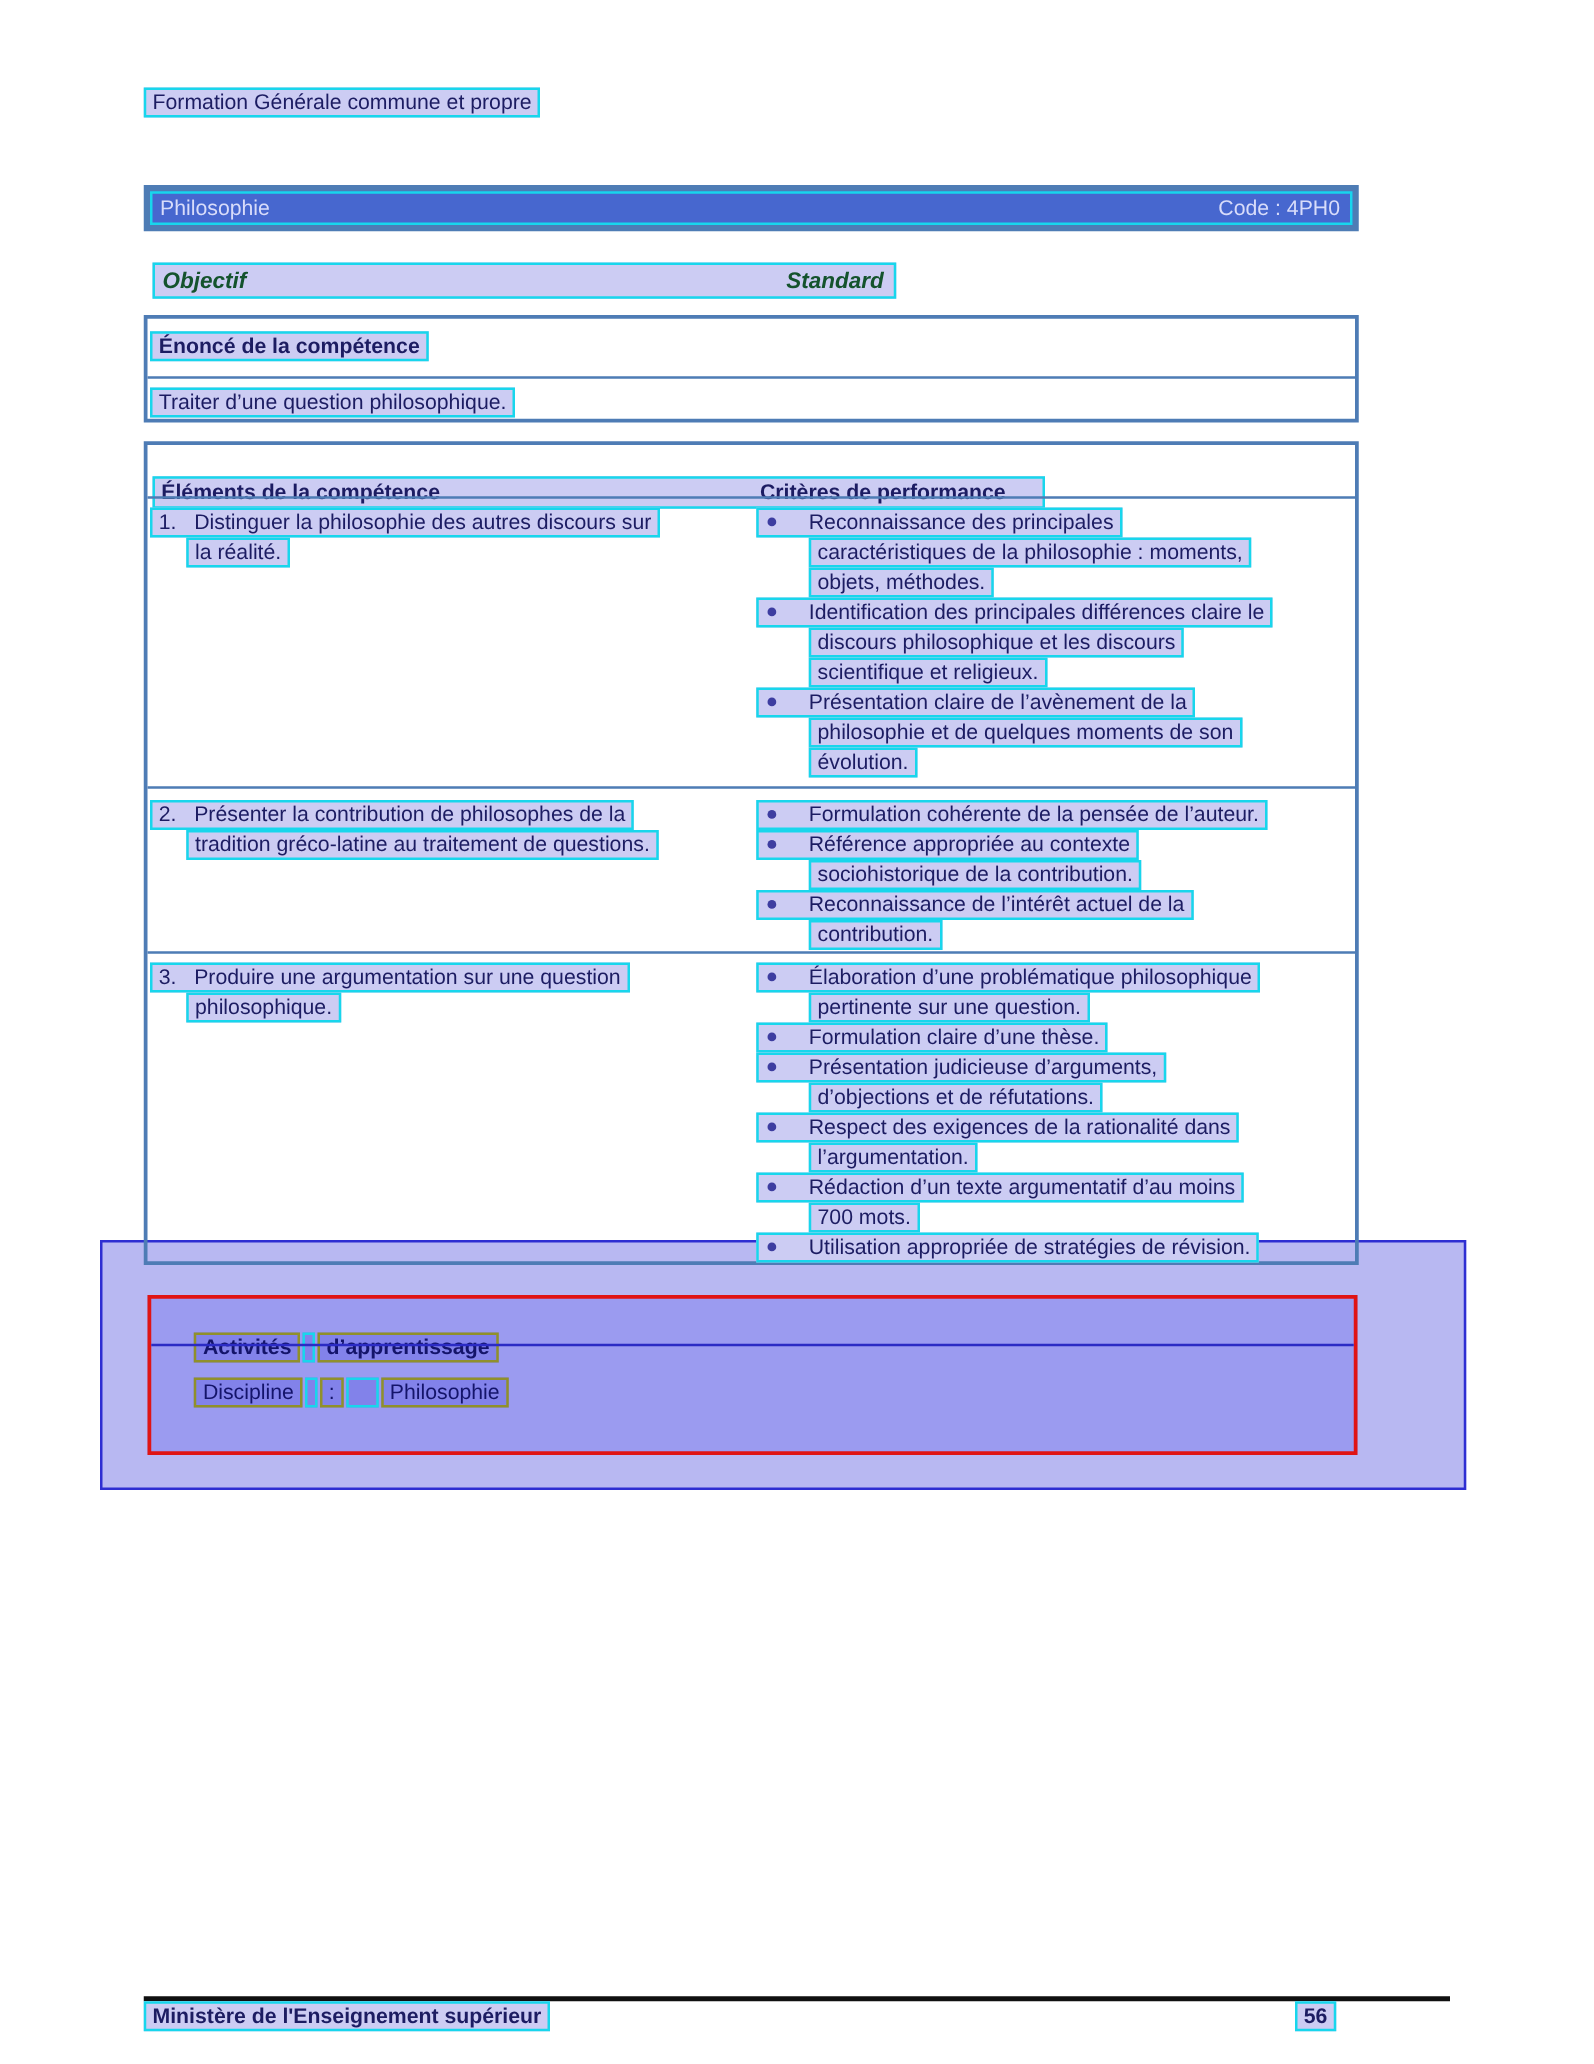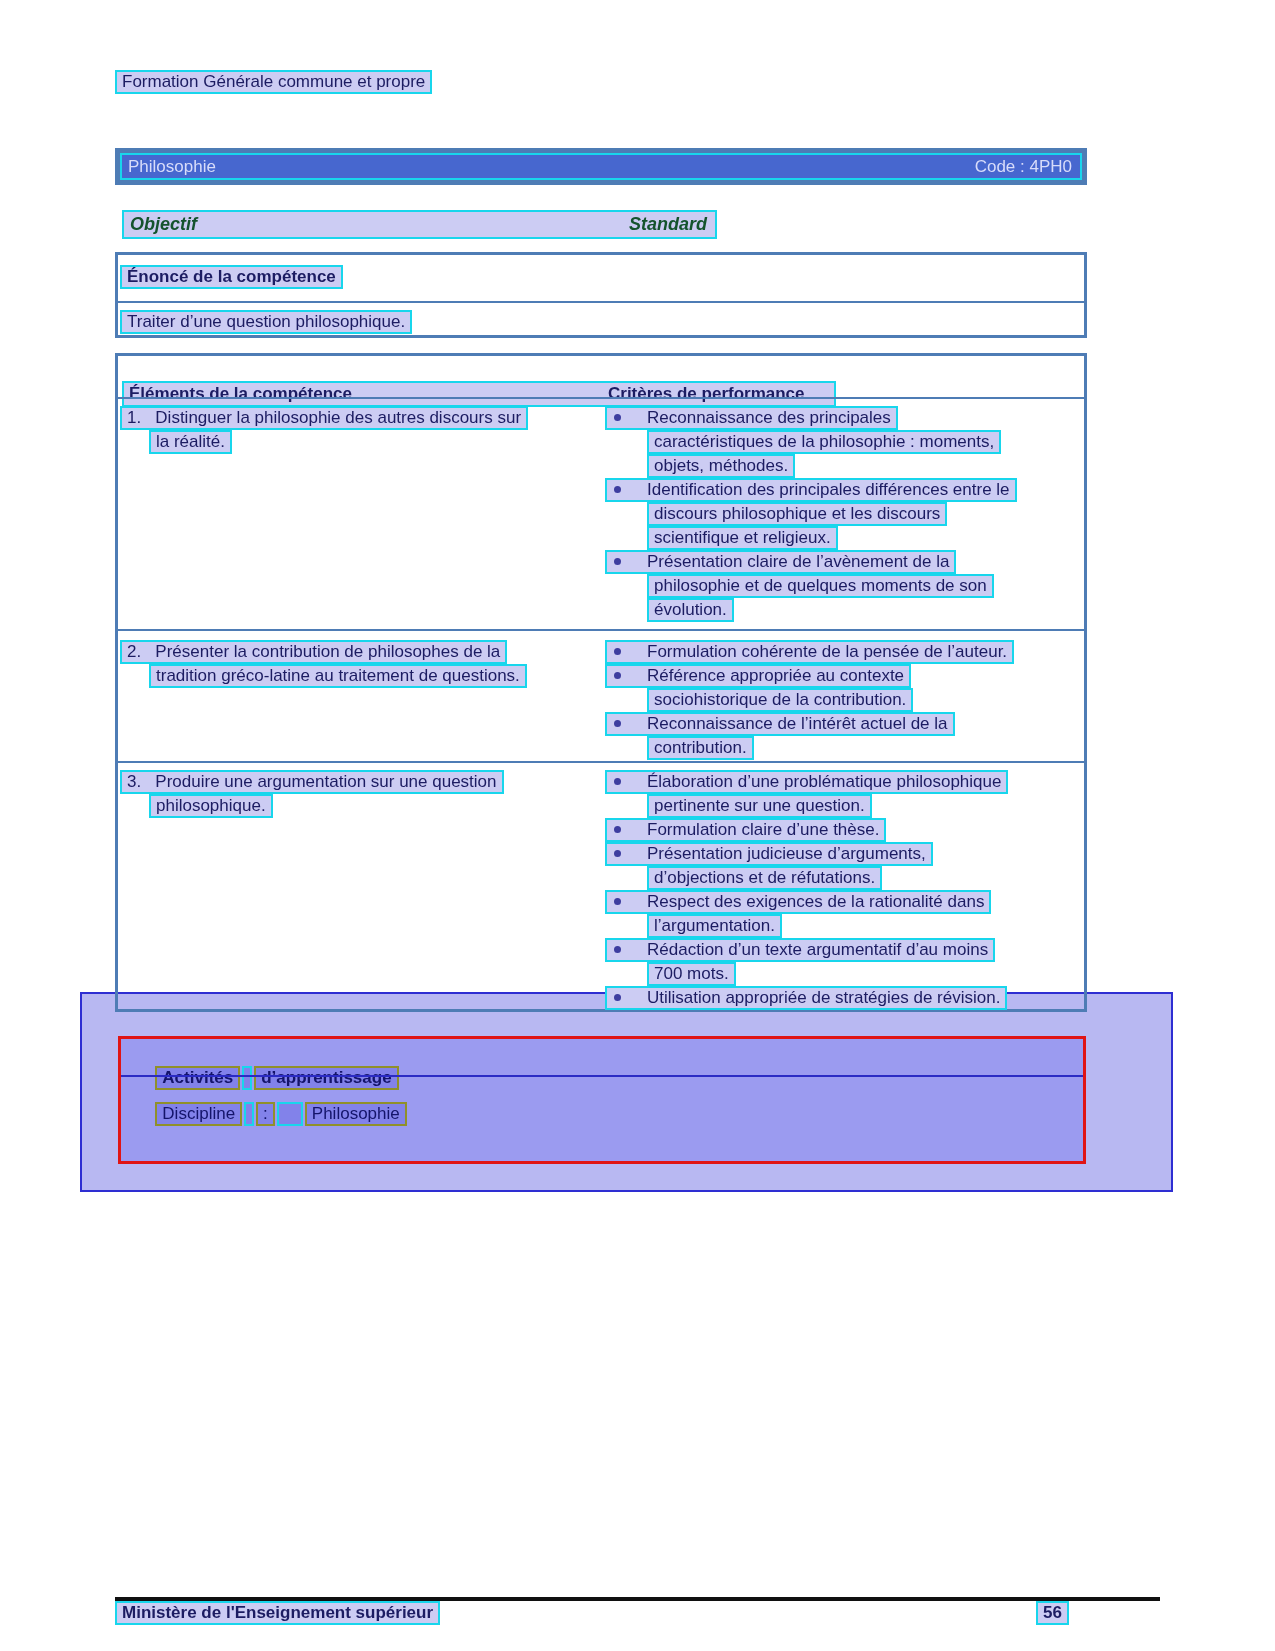--- a/index.html
+++ b/index.html
@@ -77,21 +77,21 @@
       <span style="left:484px">Critères de performance</span>
     </div>
     <div class="hr" style="top:41px"></div>
 
     <div class="ln" style="left:2px;top:50px">1.   Distinguer la philosophie des autres discours sur</div>
     <div class="ln" style="left:31px;top:74px">la réalité.</div>
 
     <div class="ln" style="left:487px;top:50px"><span class="dot"></span><span>Reconnaissance des principales</span></div>
     <div class="ln" style="left:529px;top:74px">caractéristiques de la philosophie : moments,</div>
     <div class="ln" style="left:529px;top:98px">objets, méthodes.</div>
-    <div class="ln" style="left:487px;top:122px"><span class="dot"></span><span>Identification des principales différences entre le</span></div>
+    <div class="ln" style="left:487px;top:122px"><span class="dot"></span><span>Identification des principales différences claire le</span></div>
     <div class="ln" style="left:529px;top:146px">discours philosophique et les discours</div>
     <div class="ln" style="left:529px;top:170px">scientifique et religieux.</div>
     <div class="ln" style="left:487px;top:194px"><span class="dot"></span><span>Présentation claire de l’avènement de la</span></div>
     <div class="ln" style="left:529px;top:218px">philosophie et de quelques moments de son</div>
     <div class="ln" style="left:529px;top:242px">évolution.</div>
 
     <div class="hr" style="top:273px"></div>
 
     <div class="ln" style="left:2px;top:284px">2.   Présenter la contribution de philosophes de la</div>
     <div class="ln" style="left:31px;top:308px">tradition gréco-latine au traitement de questions.</div>

